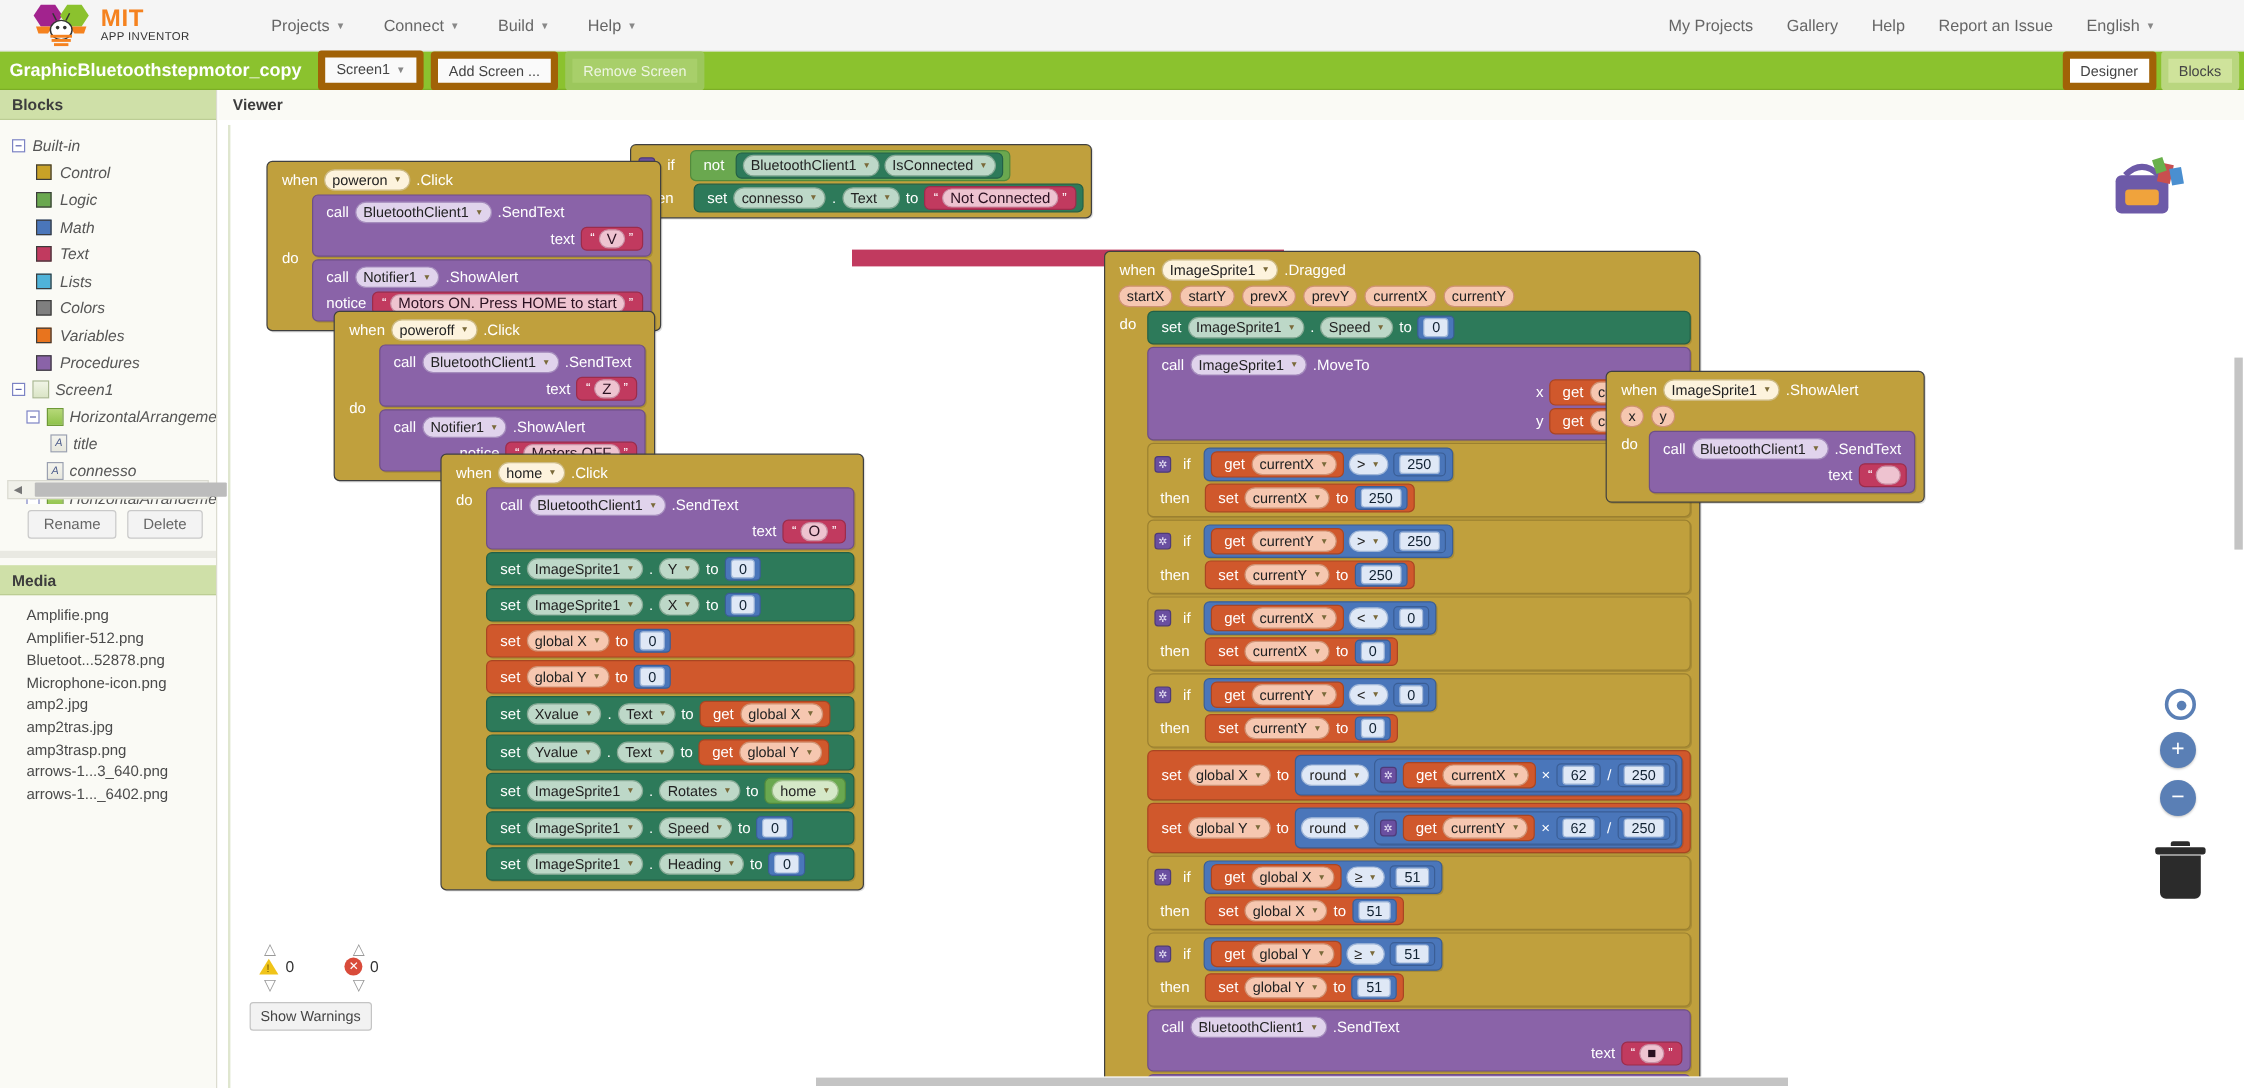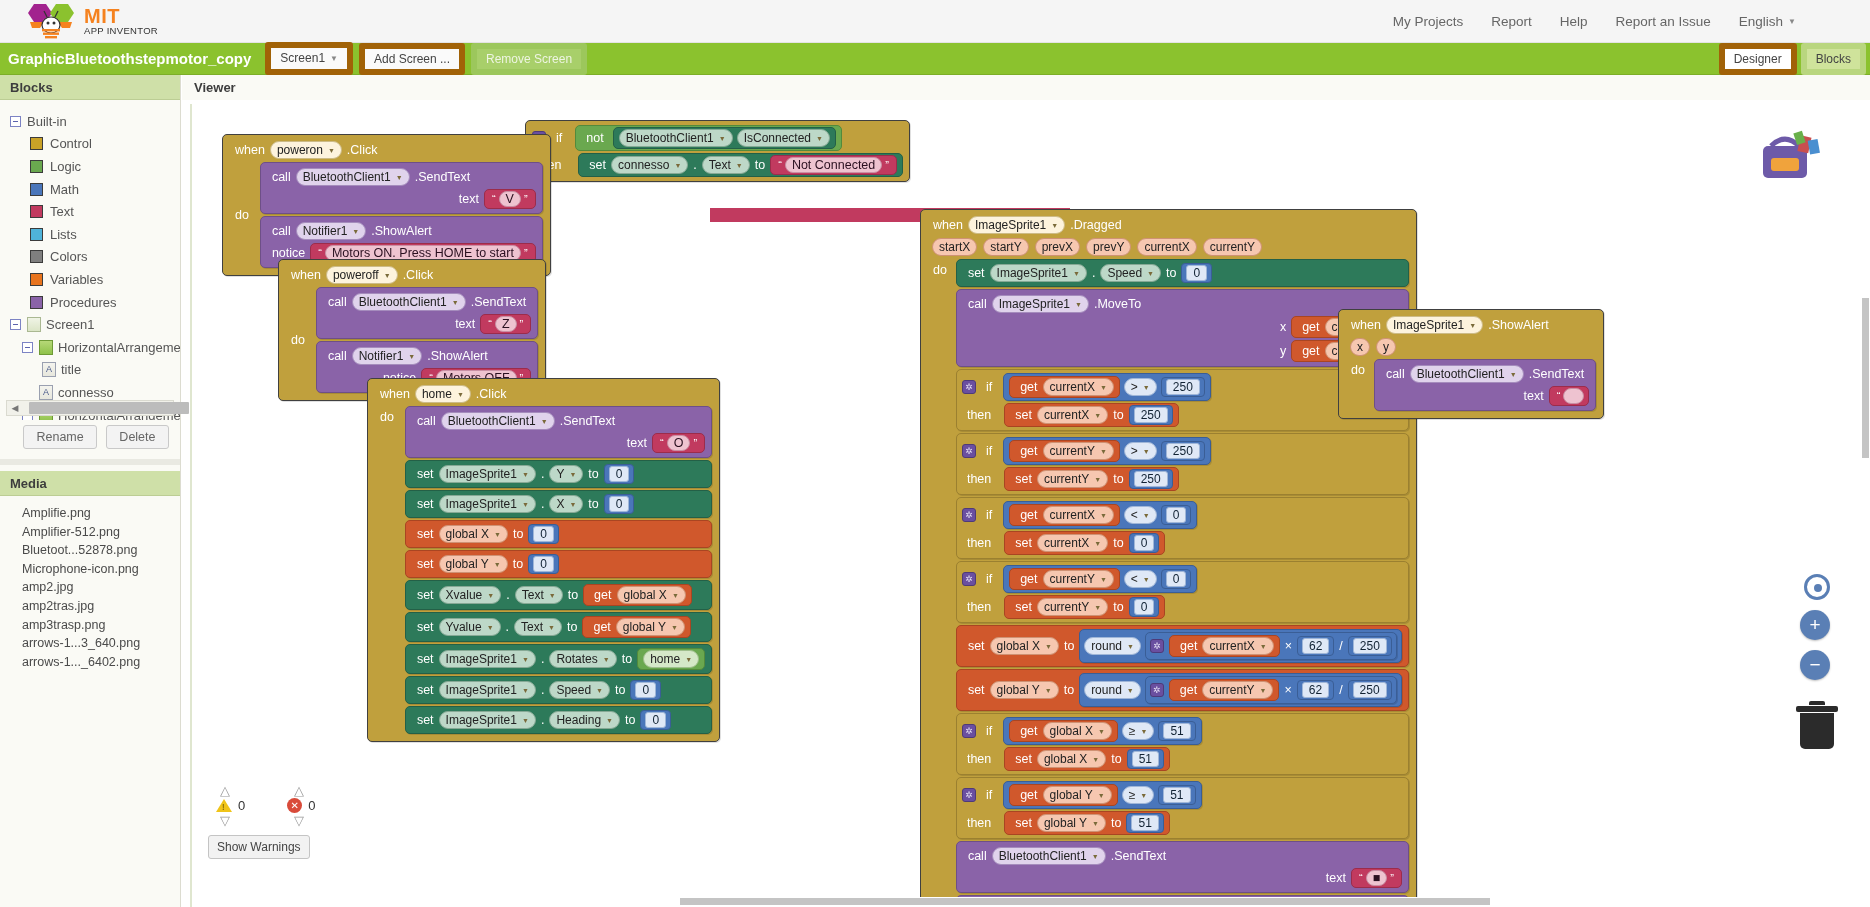--- a/index.html
+++ b/index.html
@@ -58,21 +58,21 @@
     border-bottom:1px solid #bccd94;
   }
 
   
   .left {
     position:absolute; left:0; top:75px; width:181px; bottom:0;
     background:#fafaf5; border-right:1px solid #dcdcd0;
   }
   .blocks-panel { height:390px; position:relative; background:#fafaf5;
     border-bottom:6px solid #e9e9e2; }
-  .tree { padding:10px 0 0 8px; overflow:hidden; height:320px; }
+  .tree { padding:10px 0 0 8px; overflow:hidden; height:320px;font-style:italic; }
   .tree-row {
     display:flex; align-items:center; height:22.6px; white-space:nowrap;
     font-size:13px; color:#555; cursor:pointer;
   }
   .expander {
     width:11px; height:11px; border:1px solid #7c83c4; background:#fff;
     display:inline-block; position:relative; margin-right:6px; flex:none;
   }
   .expander:after {
     content:''; position:absolute; left:2px; top:4px; width:5px; height:1px; background:#5c63ad;
@@ -263,24 +263,38 @@
         <line x1="25" y1="15" x2="22" y2="9" stroke="#333" stroke-width="1.2"></line>
         <line x1="33" y1="15" x2="36" y2="9" stroke="#333" stroke-width="1.2"></line>
       </svg>
     </div>
     <div class="logo-text">
       <div class="logo-mit">MIT</div>
       <div class="logo-sub">APP INVENTOR</div>
     </div>
   </div>
 
+  <div class="mainnav">
+    <div class="nav-item">
+      <span>Projects</span><span class="caret">▼</span>
+    </div>
+    <div class="nav-item">
+      <span>Connect</span><span class="caret">▼</span>
+    </div>
+    <div class="nav-item">
+      <span>Build</span><span class="caret">▼</span>
+    </div>
+    <div class="nav-item">
+      <span>Help</span><span class="caret">▼</span>
+    </div>
+  </div>
 
   <div class="rightnav">
     <div class="nav-item">My Projects</div>
-    <div class="nav-item">Report</div>
+    <div class="nav-item">Gallery</div>
     <div class="nav-item">Help</div>
     <div class="nav-item">Report an Issue</div>
     <div class="nav-item">
       <span>English</span><span class="caret">▼</span>
     </div>
   </div>
 </div>
 
 <div class="projectbar">
   <div class="project-title">GraphicBluetoothstepmotor_copy</div>

